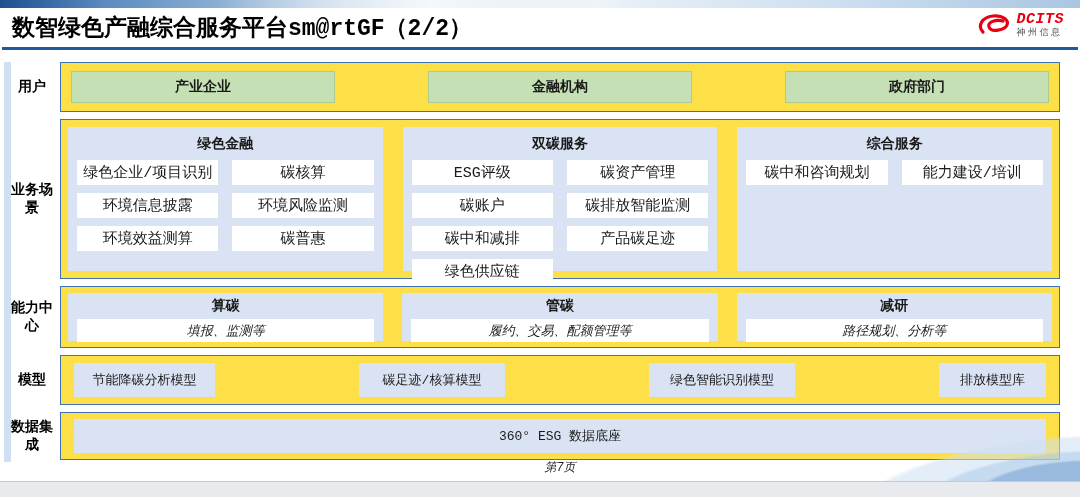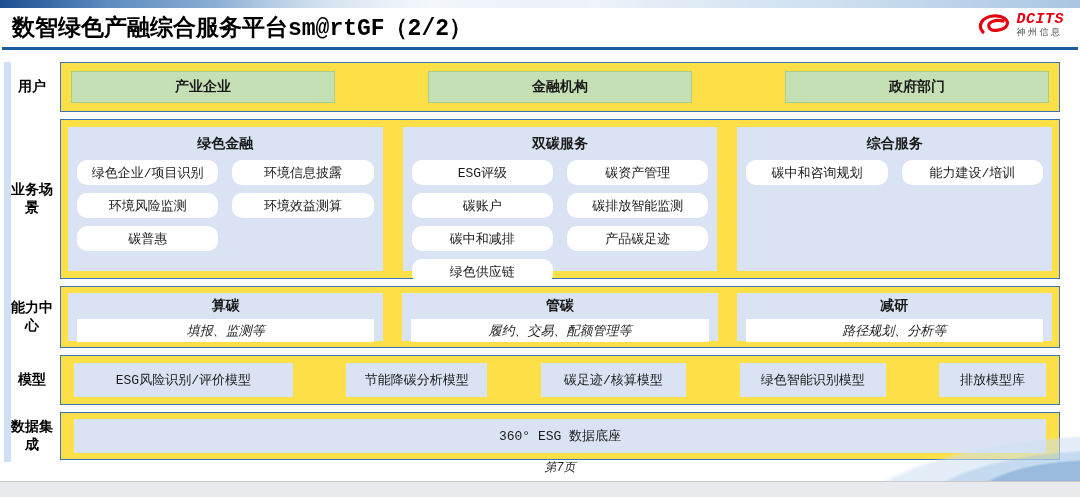--- a/index.html
+++ b/index.html
@@ -31,21 +31,21 @@
   
   .row-users .row-box{height:50px;display:flex;align-items:center;justify-content:space-between;padding:0 10px;}
   .user-card{width:27%;height:32px;background:#c5e0b4;border:1px solid #a9cd8e;box-sizing:border-box;
     display:flex;align-items:center;justify-content:center;font-size:14px;font-weight:bold;}
 
   
   .row-scenes .row-box{height:160px;display:flex;gap:20px;padding:7px;}
   .scene-col{flex:1;background:#dae3f3;padding:5px 9px;box-sizing:border-box;}
   .scene-title{text-align:center;font-weight:bold;font-size:14px;margin:3px 0 7px;}
   .scene-grid{display:grid;grid-template-columns:1fr 1fr;gap:8px 14px;grid-auto-rows:25px;align-content:start;}
-  .scene-item{background:#fff;display:flex;align-items:center;justify-content:center;font-size:13px;border-radius:10px;}
+  .scene-item{background:#fff;display:flex;align-items:center;justify-content:center;font-size:15px;}
 
   
   .row-cap .row-box{height:62px;display:flex;gap:19px;padding:6px 7px;}
   .cap-card{flex:1;background:#dae3f3;padding:3px 9px;box-sizing:border-box;}
   .cap-title{text-align:center;font-weight:bold;font-size:14px;margin:1px 0 4px;}
   .cap-desc{background:#fff;height:23px;display:flex;align-items:center;justify-content:center;
     font-size:13px;font-style:italic;}
 
   
   .row-models .row-box{height:50px;display:flex;align-items:center;justify-content:space-between;padding:0 13px;}
@@ -103,20 +103,21 @@
     </div>
 
     <div class="row row-scenes">
       <div class="row-label">业务场景</div>
       <div class="row-box">
 
         <div class="scene-col">
           <div class="scene-title">绿色金融</div>
           <div class="scene-grid">
             <div class="scene-item">绿色企业/项目识别</div>
+            <div class="scene-item">碳核算</div>
             <div class="scene-item">环境信息披露</div>
             <div class="scene-item">环境风险监测</div>
             <div class="scene-item">环境效益测算</div>
             <div class="scene-item">碳普惠</div>
           </div>
         </div>
 
         <div class="scene-col">
           <div class="scene-title">双碳服务</div>
           <div class="scene-grid">
@@ -155,21 +156,20 @@
         <div class="cap-card">
           <div class="cap-title">减研</div>
           <div class="cap-desc">路径规划、分析等</div>
         </div>
       </div>
     </div>
 
     <div class="row row-models">
       <div class="row-label">模型</div>
       <div class="row-box">
-        <div class="model-card model-w0">ESG风险识别/评价模型</div>
         <div class="model-card model-w1">节能降碳分析模型</div>
         <div class="model-card model-w2">碳足迹/核算模型</div>
         <div class="model-card model-w3">绿色智能识别模型</div>
         <div class="model-card model-w4">排放模型库</div>
       </div>
     </div>
 
     <div class="row row-data">
       <div class="row-label">数据集成</div>
       <div class="row-box">

